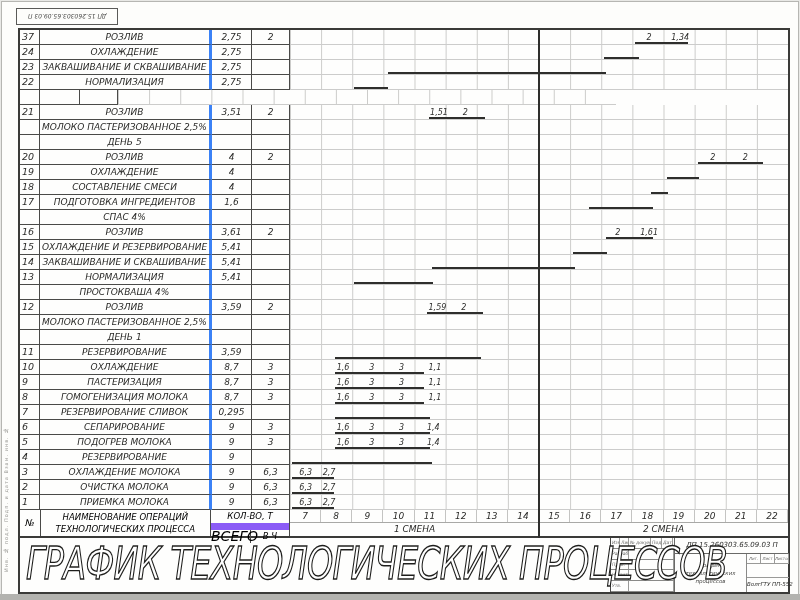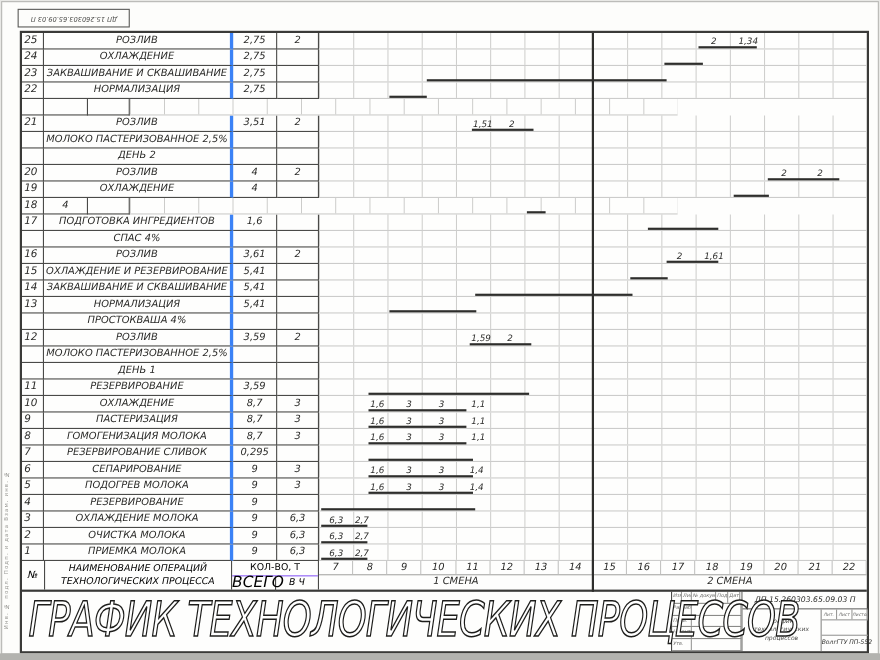--- a/index.html
+++ b/index.html
@@ -37,22 +37,22 @@
   .bar{position:absolute;bottom:0px;height:2px;background:#2e2e2c;}
   .blab{position:absolute;bottom:2px;font-size:8px;font-style:italic;color:#2e2e2c;line-height:8px;}
   .divider{position:absolute;left:518px;top:0;width:2px;height:508px;background:#2e2e2c;}
   
   .hdr{display:flex;height:28px;border-bottom:2px solid #3a3a38;box-sizing:border-box;}
   .h-num{width:20px;border-right:1px solid #4a4a48;display:flex;align-items:center;
     justify-content:center;font-size:9px;font-style:italic;}
   .h-name{width:172px;border-right:1px solid #4a4a48;display:flex;flex-direction:column;
     justify-content:center;text-align:center;font-size:8.5px;font-style:italic;line-height:12px;}
   .h-qtyrate{width:78px;border-right:1px solid #4a4a48;display:flex;flex-direction:column;}
-  .h-qtytop{height:13px;border-bottom:1px solid #8b5cf6;text-align:center;
-    font-size:8.5px;line-height:13px;}
+  .h-qtytop{height:13px;border-bottom:7px solid #8b5cf6;text-align:center;
+    font-size:8.5px;font-style:italic;line-height:13px;}
   .h-qtybot{display:flex;height:13px;}
   .h-vsego{width:40px;border-right:1px solid #4a4a48;text-align:center;font-size:14px;
     font-style:italic;line-height:13px;box-sizing:border-box;}
   .h-vch{width:38px;text-align:center;font-size:8.5px;font-style:italic;line-height:13px;}
   .h-hours{width:498px;display:flex;flex-direction:column;}
   .hour-line{display:flex;height:13px;border-bottom:1px solid #a9a9a6;box-sizing:border-box;}
   .hour-cell{width:31.125px;box-sizing:border-box;border-right:1px solid #c4c4c2;
     text-align:center;font-size:9px;font-style:italic;line-height:12px;color:#2b2b29;}
   .shift-line{display:flex;height:13px;}
   .shift-cell{width:249px;text-align:center;font-size:9px;font-style:italic;
@@ -87,21 +87,21 @@
   <div class="corner-stamp">
     <span>ДП 15.260303.65.09.03 П</span>
   </div>
   <div class="margin-vert">Инв. № подл.    Подп. и дата    Взам. инв. №</div>
   <div class="micro-mark"></div>
 
   <div class="frame">
     <div class="twrap">
       <div>
           <div class="row">
-            <div class="c c-num">25</div>
+            <div class="c c-num">37</div>
             <div class="c c-name">РОЗЛИВ</div>
             <div class="c c-qty">2,75</div>
             <div class="c c-rate">2</div>
             <div class="c-chart">
               <div class="bar" style="left: 69.375%; width: 10.625%;"></div>
               <span class="blab" style="left: 71.5625%;">2</span>
               <span class="blab" style="left: 76.5625%;">1,34</span>
             </div>
           </div>
           <div class="row">
@@ -150,21 +150,21 @@
           </div>
           <div class="row">
             <div class="c c-num"></div>
             <div class="c c-name">МОЛОКО ПАСТЕРИЗОВАННОЕ 2,5%</div>
             <div class="c c-qty"></div>
             <div class="c c-rate"></div>
             <div class="c-chart"></div>
           </div>
           <div class="row">
             <div class="c c-num"></div>
-            <div class="c c-name">ДЕНЬ 2</div>
+            <div class="c c-name">ДЕНЬ 5</div>
             <div class="c c-qty"></div>
             <div class="c c-rate"></div>
             <div class="c-chart"></div>
           </div>
           <div class="row">
             <div class="c c-num">20</div>
             <div class="c c-name">РОЗЛИВ</div>
             <div class="c c-qty">4</div>
             <div class="c c-rate">2</div>
             <div class="c-chart">
@@ -177,20 +177,21 @@
             <div class="c c-num">19</div>
             <div class="c c-name">ОХЛАЖДЕНИЕ</div>
             <div class="c c-qty">4</div>
             <div class="c c-rate"></div>
             <div class="c-chart">
               <div class="bar" style="left: 75.625%; width: 6.5625%;"></div>
             </div>
           </div>
           <div class="row">
             <div class="c c-num">18</div>
+            <div class="c c-name">СОСТАВЛЕНИЕ СМЕСИ</div>
             <div class="c c-qty">4</div>
             <div class="c c-rate"></div>
             <div class="c-chart">
               <div class="bar" style="left: 72.5%; width: 3.4375%;"></div>
             </div>
           </div>
           <div class="row">
             <div class="c c-num">17</div>
             <div class="c c-name">ПОДГОТОВКА ИНГРЕДИЕНТОВ</div>
             <div class="c c-qty">1,6</div>

